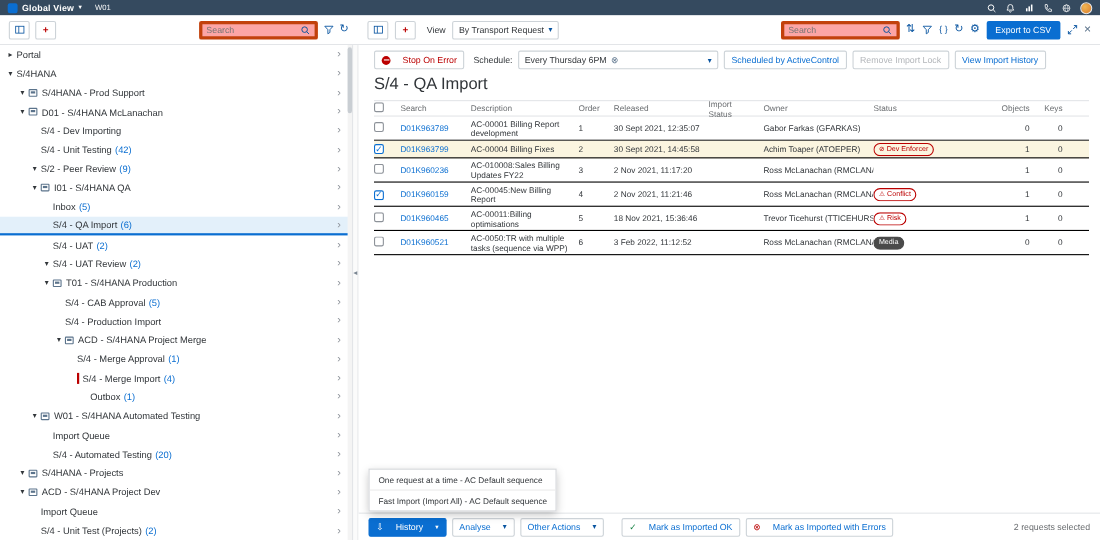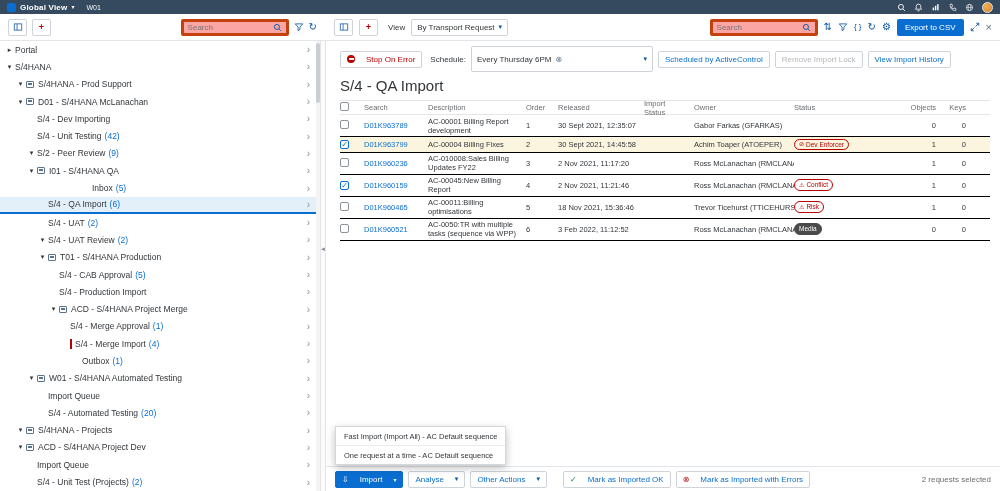--- a/index.html
+++ b/index.html
@@ -61,21 +61,21 @@
   
   .main { flex:1; position:relative; background:#fff; padding:5px 10px 26px 14px; }
   .action-bar { display:flex; align-items:center; gap:5px; margin-bottom:3px; }
   .btn { height:17px; border:1px solid #cdd3d8; background:#fff; border-radius:2px; color:#0a6ed1; font-size:8px; padding:0 6px; display:inline-flex; align-items:center; gap:11px; font-family:inherit; cursor:pointer; white-space:nowrap; }
   .btn.disabled { color:#b3b6ba; cursor:default; }
   .btn.danger-text { color:#bb0000; }
   .btn.primary { background:#0a6ed1; border-color:#0a6ed1; color:#fff; }
   .stop-icon { width:8px; height:8px; border-radius:50%; background:#bb0000; position:relative; flex:none; }
   .stop-icon::after { content:''; position:absolute; left:1.5px; right:1.5px; top:3px; height:1.5px; background:#fff; }
   .sched-label { font-size:8px; color:#32363a; margin-left:3px; }
-  .schedule-select { width:182px; height:26px; border:1px solid #cdd3d8; border-radius:2px; display:flex; align-items:center; font-size:8px; padding:0 5px; color:#32363a; gap:4px; background:#fff; cursor:pointer; }
+  .schedule-select { width:182px; height:17px; border:1px solid #cdd3d8; border-radius:2px; display:flex; align-items:center; font-size:8px; padding:0 5px; color:#32363a; gap:4px; background:#fff; cursor:pointer; }
   .token-x { color:#5b738b; font-size:8px; }
   .page-title { font-size:15px; font-weight:400; color:#32363a; margin:5px 0 6px; }
 
   
   .table { font-size:7.5px; color:#32363a; }
   .thead, .trow { display:grid; grid-template-columns:24px 64px 98px 32px 86px 50px 100px 116px 32px 30px; align-items:center; }
   .thead { border-top:1px solid #e3e5e8; border-bottom:1px solid #e3e5e8; height:15px; color:#6a6d70; }
   .trow { border-bottom:1px solid #000000; min-height:14px; padding:1.5px 0; cursor:pointer; }
   .trow.highlighted { background:#fbf5e0; }
   .cell { padding-right:6px; overflow:hidden; line-height:1.2; }
@@ -254,21 +254,21 @@
             <span class="tree-label">S/2 - Peer Review</span>
             <span class="tree-count">(9)</span>
             <span class="row-chevron">›</span>
           </div>
           <div class="tree-row" style="padding-left: 26px;">
             <span class="expander">▾</span>
             <span class="node-icon"></span>
             <span class="tree-label">I01 - S/4HANA QA</span>
             <span class="row-chevron">›</span>
           </div>
-          <div class="tree-row" style="padding-left: 37px; margin-left: 44px;">
+          <div class="tree-row" style="padding-left: 37px;">
             <span class="expander none"></span>
             <span class="tree-label">Inbox</span>
             <span class="tree-count">(5)</span>
             <span class="row-chevron">›</span>
           </div>
           <div class="tree-row selected" style="padding-left: 37px;">
             <span class="expander none"></span>
             <span class="tree-label">S/4 - QA Import</span>
             <span class="tree-count">(6)</span>
             <span class="row-chevron">›</span>
@@ -480,28 +480,28 @@
               <span class="cell"></span>
               <span class="cell c-owner">Ross McLanachan (RMCLANACHAN)</span>
               <span class="cell"><span class="badge dark">Media</span></span>
               <span class="cell c-obj">0</span>
               <span class="cell c-keys">0</span>
             </div>
           </div>
       </div>
 
       <div class="import-menu" id="import-menu">
+          <div class="menu-item">One request at a time - AC Default sequence</div>
           <div class="menu-item">Fast Import (Import All) - AC Default sequence</div>
-          <div class="menu-item">One request at a time - AC Default sequence</div>
         </div>
 
       <footer class="footer">
         <button class="btn primary">
           <span>⇩</span>
-          <span>Import</span>
+          <span>History</span>
           <span style="font-size:6px;">▾</span>
         </button>
         <button class="btn">
           <span>Analyse</span>
           <span class="caret-blue">▾</span>
         </button>
         <button class="btn">
           <span>Other Actions</span>
           <span class="caret-blue">▾</span>
         </button>

